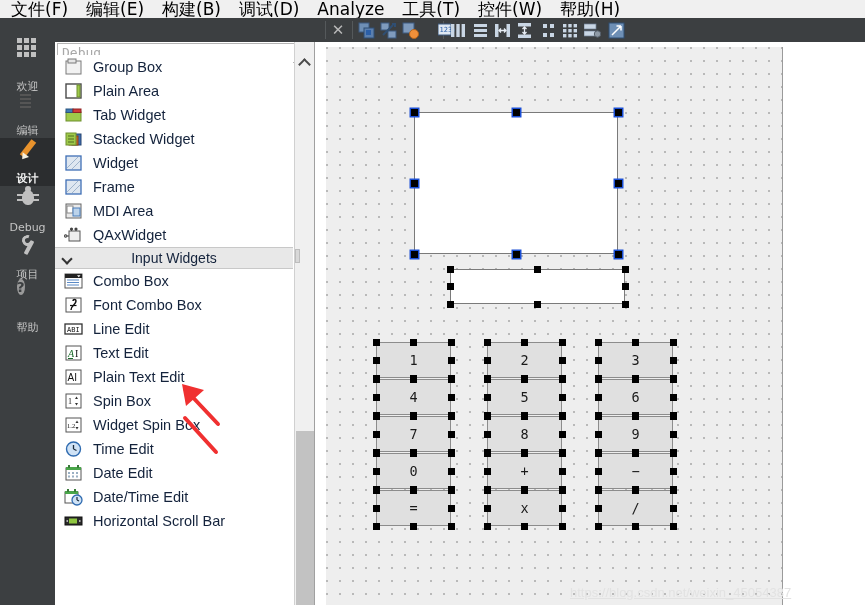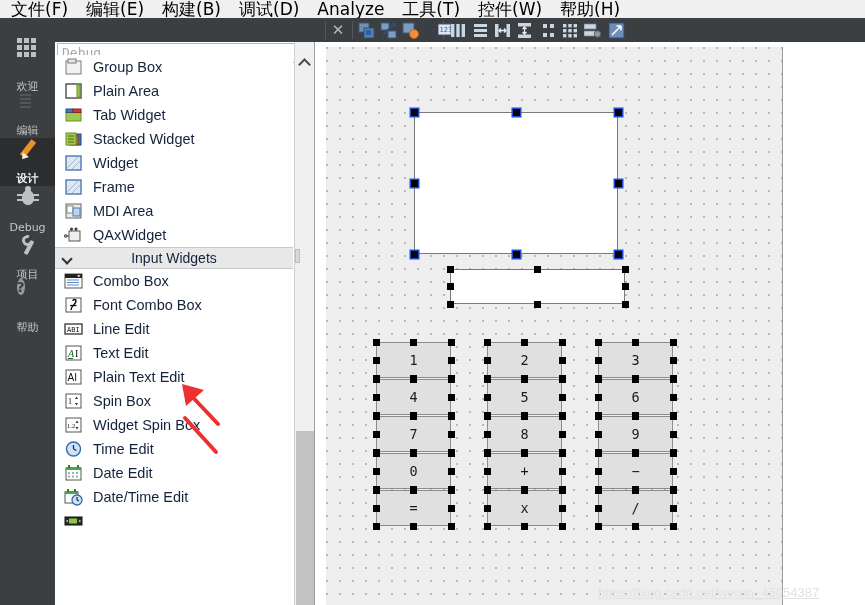--- a/index.html
+++ b/index.html
@@ -552,20 +552,21 @@
               <path d="M13 12 L13 9 M13 12 L15 13" stroke="#1a2b3c" stroke-width="1.2"></path>
             </svg></span>
           <span class="wlabel">Date/Time Edit</span>
         </div>
         <div class="witem">
           <span class="wicon"><svg width="20" height="18" viewBox="0 0 20 18">
               <rect x="1" y="5" width="17" height="8" fill="#2b2b2b" stroke="#111"></rect>
               <rect x="5" y="6.5" width="8" height="5" fill="#8ec63f"></rect>
               <path d="M4 9 L2.5 9 M15 9 L16.5 9" stroke="#ddd" stroke-width="1.3"></path>
             </svg></span>
+          <span class="wlabel">Horizontal Scroll Bar</span>
         </div>
       </div>
   </div>
 
   <div class="wscroll">
     <div class="uparrow"></div>
     <div class="notch"></div>
     <div class="thumb"></div>
   </div>
 
@@ -720,21 +721,21 @@
         <div class="btn-cell" style="left: 272px; top: 443px; width: 75px; height: 36px;">/</div>
         <div class="handle" style="left: 268.5px; top: 439.5px;"></div>
         <div class="handle" style="left: 306px; top: 439.5px;"></div>
         <div class="handle" style="left: 343.5px; top: 439.5px;"></div>
         <div class="handle" style="left: 268.5px; top: 457.5px;"></div>
         <div class="handle" style="left: 343.5px; top: 457.5px;"></div>
         <div class="handle" style="left: 268.5px; top: 475.5px;"></div>
         <div class="handle" style="left: 306px; top: 475.5px;"></div>
         <div class="handle" style="left: 343.5px; top: 475.5px;"></div>
       </div>
-    <div class="watermark" style="left:283px; top:543px;text-decoration:underline;">https://blog.csdn.net/weixin_45054387</div>
+    <div class="watermark" style="left:255px; top:543px;text-decoration:underline;">https://blog.csdn.net/weixin_45054387</div>
   </div>
 
   <svg class="arrow-svg" width="130" height="110" viewBox="0 0 130 110">
     <g stroke="#f03030" stroke-width="4" fill="none" stroke-linecap="round">
       <path d="M38 64 L5 29"></path>
       <path d="M36 92 L5 58"></path>
     </g>
     <path d="M2 24 L24 30 L6 46 Z" fill="#f03030"></path>
   </svg>
 

